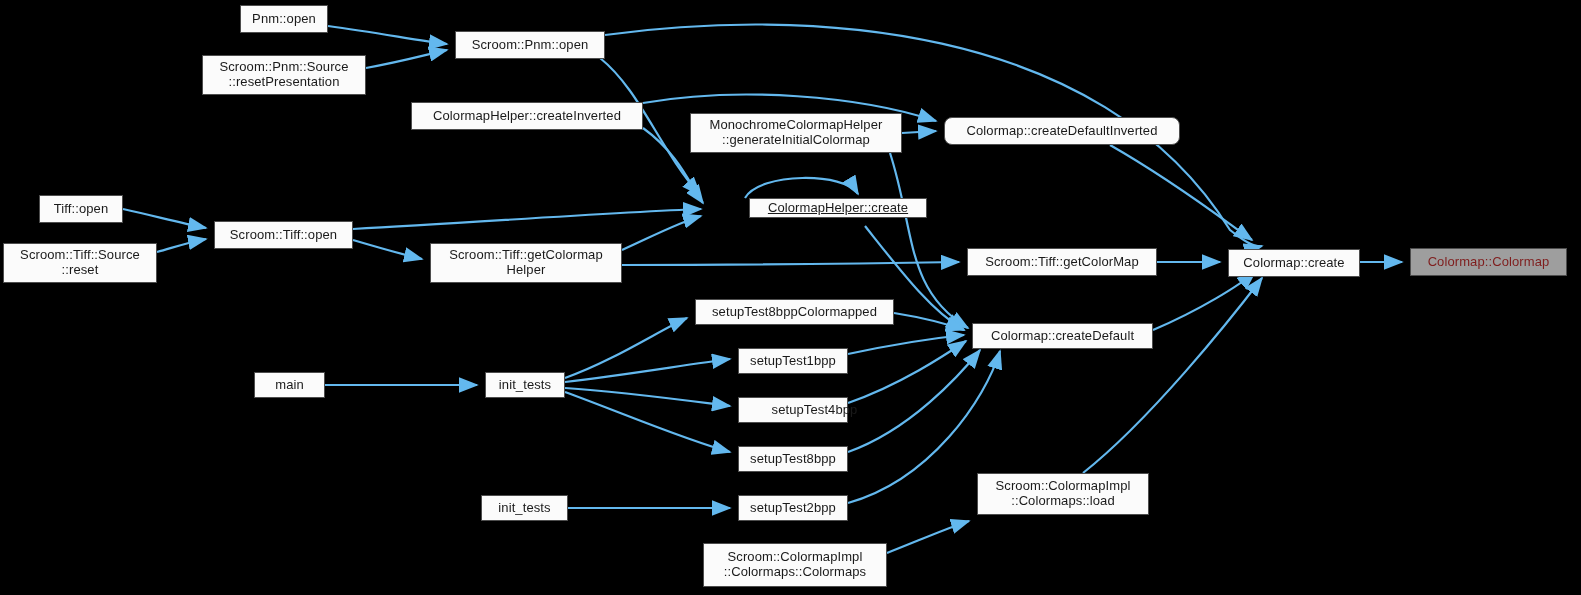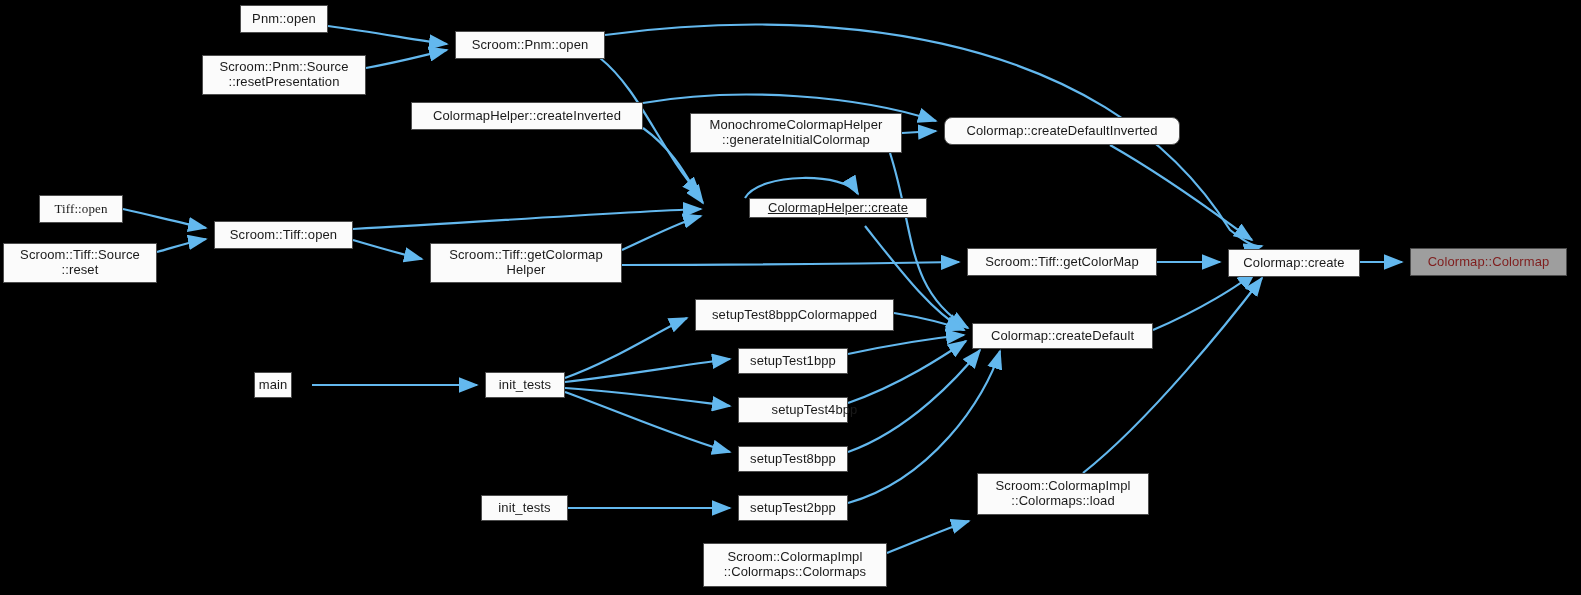--- a/index.html
+++ b/index.html
@@ -95,35 +95,35 @@
   </svg>
   <div id="nodes-group">
       <div class="node" style="left: 240px; top: 5px; width: 88px; height: 28px;">Pnm::open</div>
       <div class="node" style="left: 455px; top: 31px; width: 150px; height: 28px;">Scroom::Pnm::open</div>
       <div class="node" style="left: 202px; top: 55px; width: 164px; height: 40px;">Scroom::Pnm::Source
 ::resetPresentation</div>
       <div class="node" style="left: 411px; top: 102px; width: 232px; height: 28px;">ColormapHelper::createInverted</div>
       <div class="node" style="left: 690px; top: 113px; width: 212px; height: 40px;">MonochromeColormapHelper
 ::generateInitialColormap</div>
       <div class="node" style="left: 944px; top: 117px; width: 236px; height: 28px; border-radius: 8px;">Colormap::createDefaultInverted</div>
-      <div class="node" style="left: 39px; top: 195px; width: 84px; height: 28px; font-family: Liberation Serif, serif;">Tiff::open</div>
+      <div class="node" style="left: 39px; top: 195px; width: 84px; height: 28px;">Tiff::open</div>
       <div class="node" style="left: 214px; top: 221px; width: 139px; height: 28px;">Scroom::Tiff::open</div>
       <div class="node" style="left: 3px; top: 243px; width: 154px; height: 40px;">Scroom::Tiff::Source
 ::reset</div>
       <div class="node" style="left: 749px; top: 198px; width: 178px; height: 20px; text-decoration: underline;">ColormapHelper::create</div>
       <div class="node" style="left: 430px; top: 243px; width: 192px; height: 40px;">Scroom::Tiff::getColormap
 Helper</div>
       <div class="node" style="left: 967px; top: 248px; width: 190px; height: 28px;">Scroom::Tiff::getColorMap</div>
       <div class="node" style="left: 1228px; top: 249px; width: 132px; height: 28px;">Colormap::create</div>
       <div class="node focus-node" style="left: 1410px; top: 248px; width: 157px; height: 28px;">Colormap::Colormap</div>
-      <div class="node" style="left: 695px; top: 299px; width: 199px; height: 32px;">setupTest8bppColormapped</div>
+      <div class="node" style="left: 695px; top: 299px; width: 199px; height: 26px;">setupTest8bppColormapped</div>
       <div class="node" style="left: 972px; top: 323px; width: 181px; height: 26px;">Colormap::createDefault</div>
       <div class="node" style="left: 738px; top: 348px; width: 110px; height: 26px;">setupTest1bpp</div>
       <div class="node" style="left: 485px; top: 372px; width: 80px; height: 26px;">init_tests</div>
-      <div class="node" style="left: 254px; top: 372px; width: 38px; height: 26px;">main</div>
+      <div class="node" style="left: 254px; top: 372px; width: 71px; height: 26px;">main</div>
       <div class="node" style="left: 738px; top: 397px; width: 110px; height: 26px; padding-left: 48px;">setupTest4bpp</div>
       <div class="node" style="left: 738px; top: 446px; width: 110px; height: 26px;">setupTest8bpp</div>
       <div class="node" style="left: 977px; top: 473px; width: 172px; height: 42px;">Scroom::ColormapImpl
 ::Colormaps::load</div>
       <div class="node" style="left: 481px; top: 495px; width: 87px; height: 26px;">init_tests</div>
       <div class="node" style="left: 738px; top: 495px; width: 110px; height: 26px;">setupTest2bpp</div>
       <div class="node" style="left: 703px; top: 543px; width: 184px; height: 44px;">Scroom::ColormapImpl
 ::Colormaps::Colormaps</div>
     </div>
 </div>

